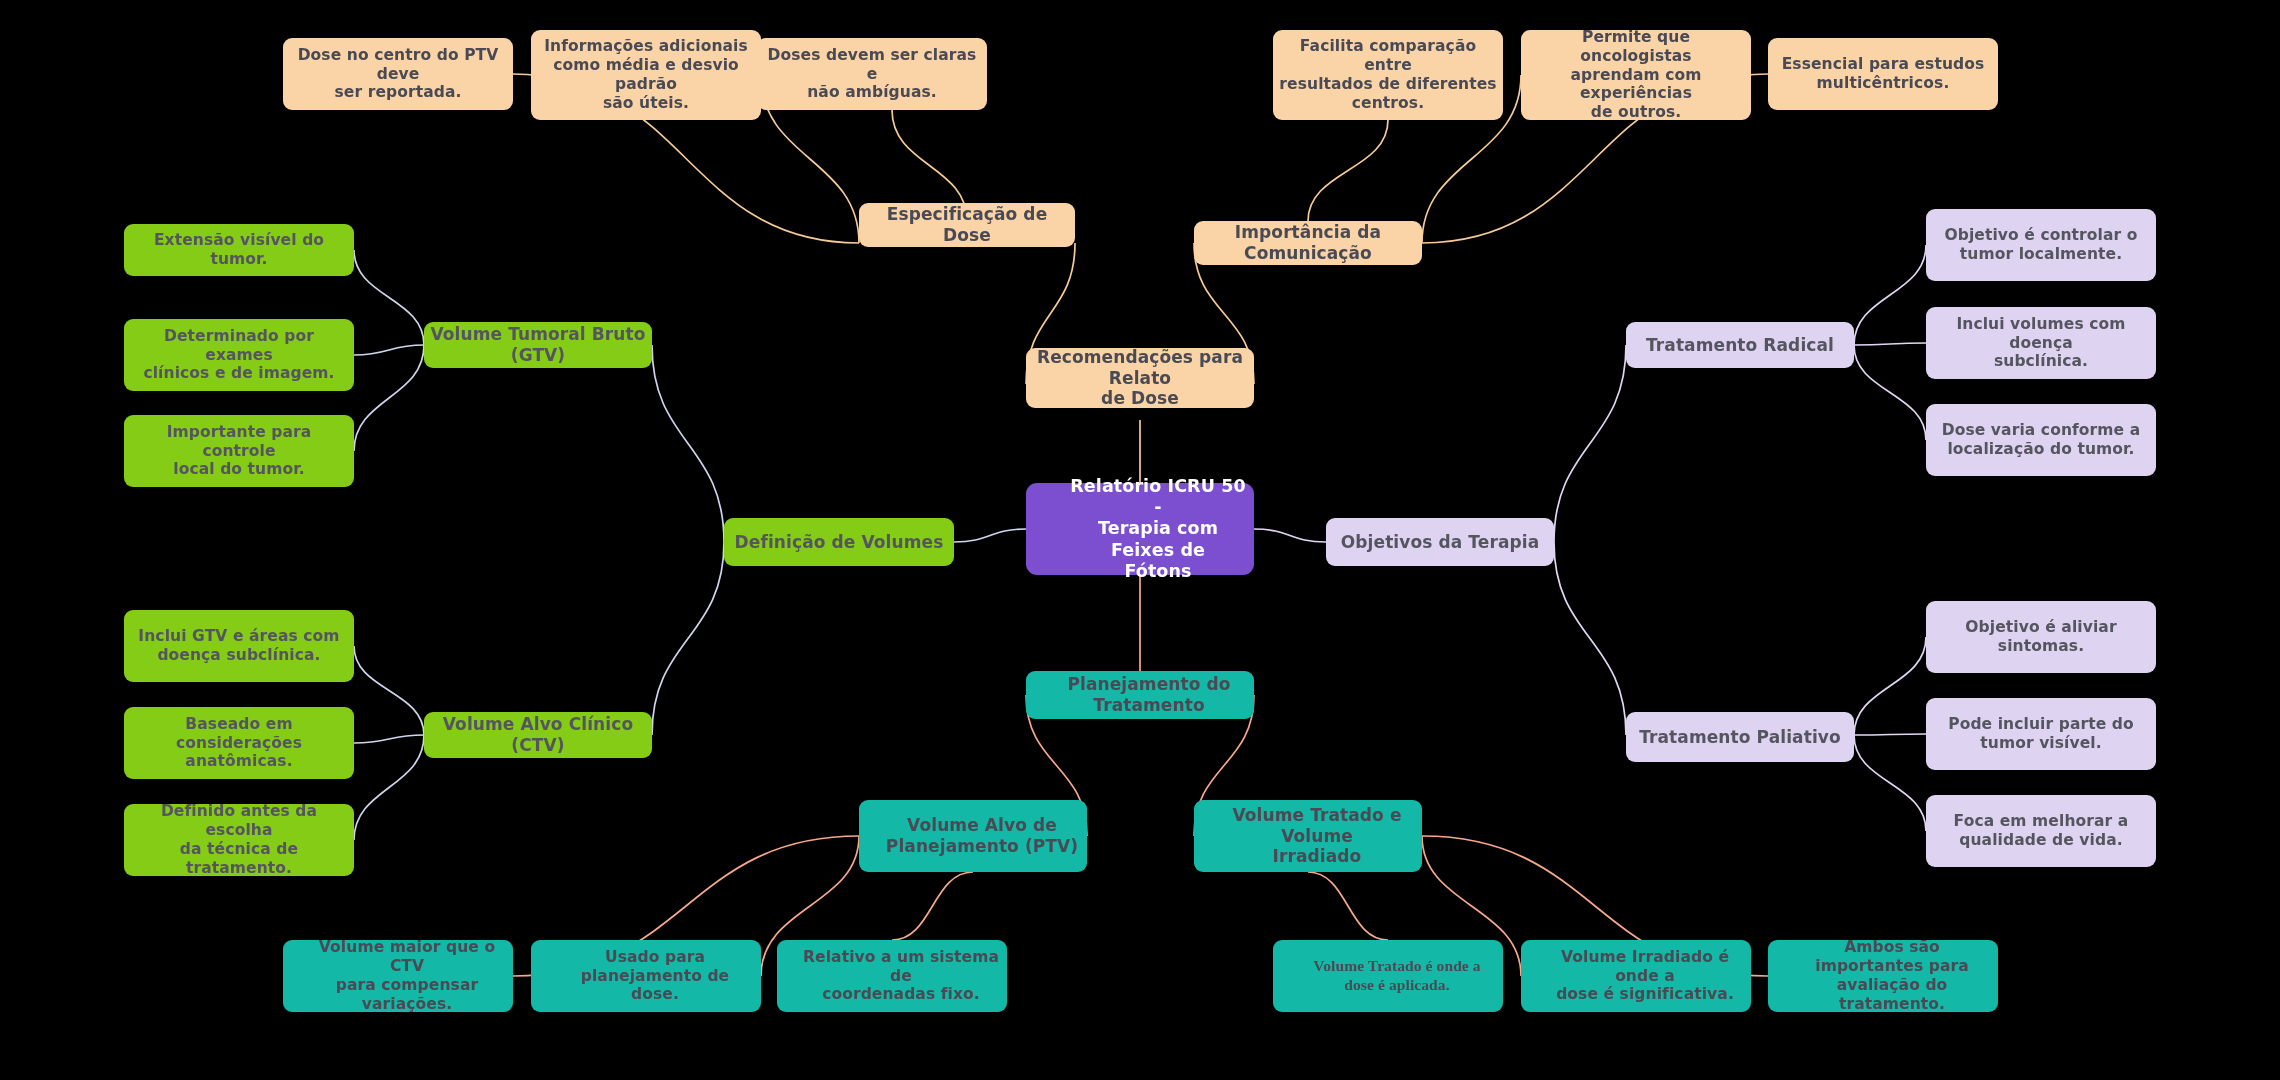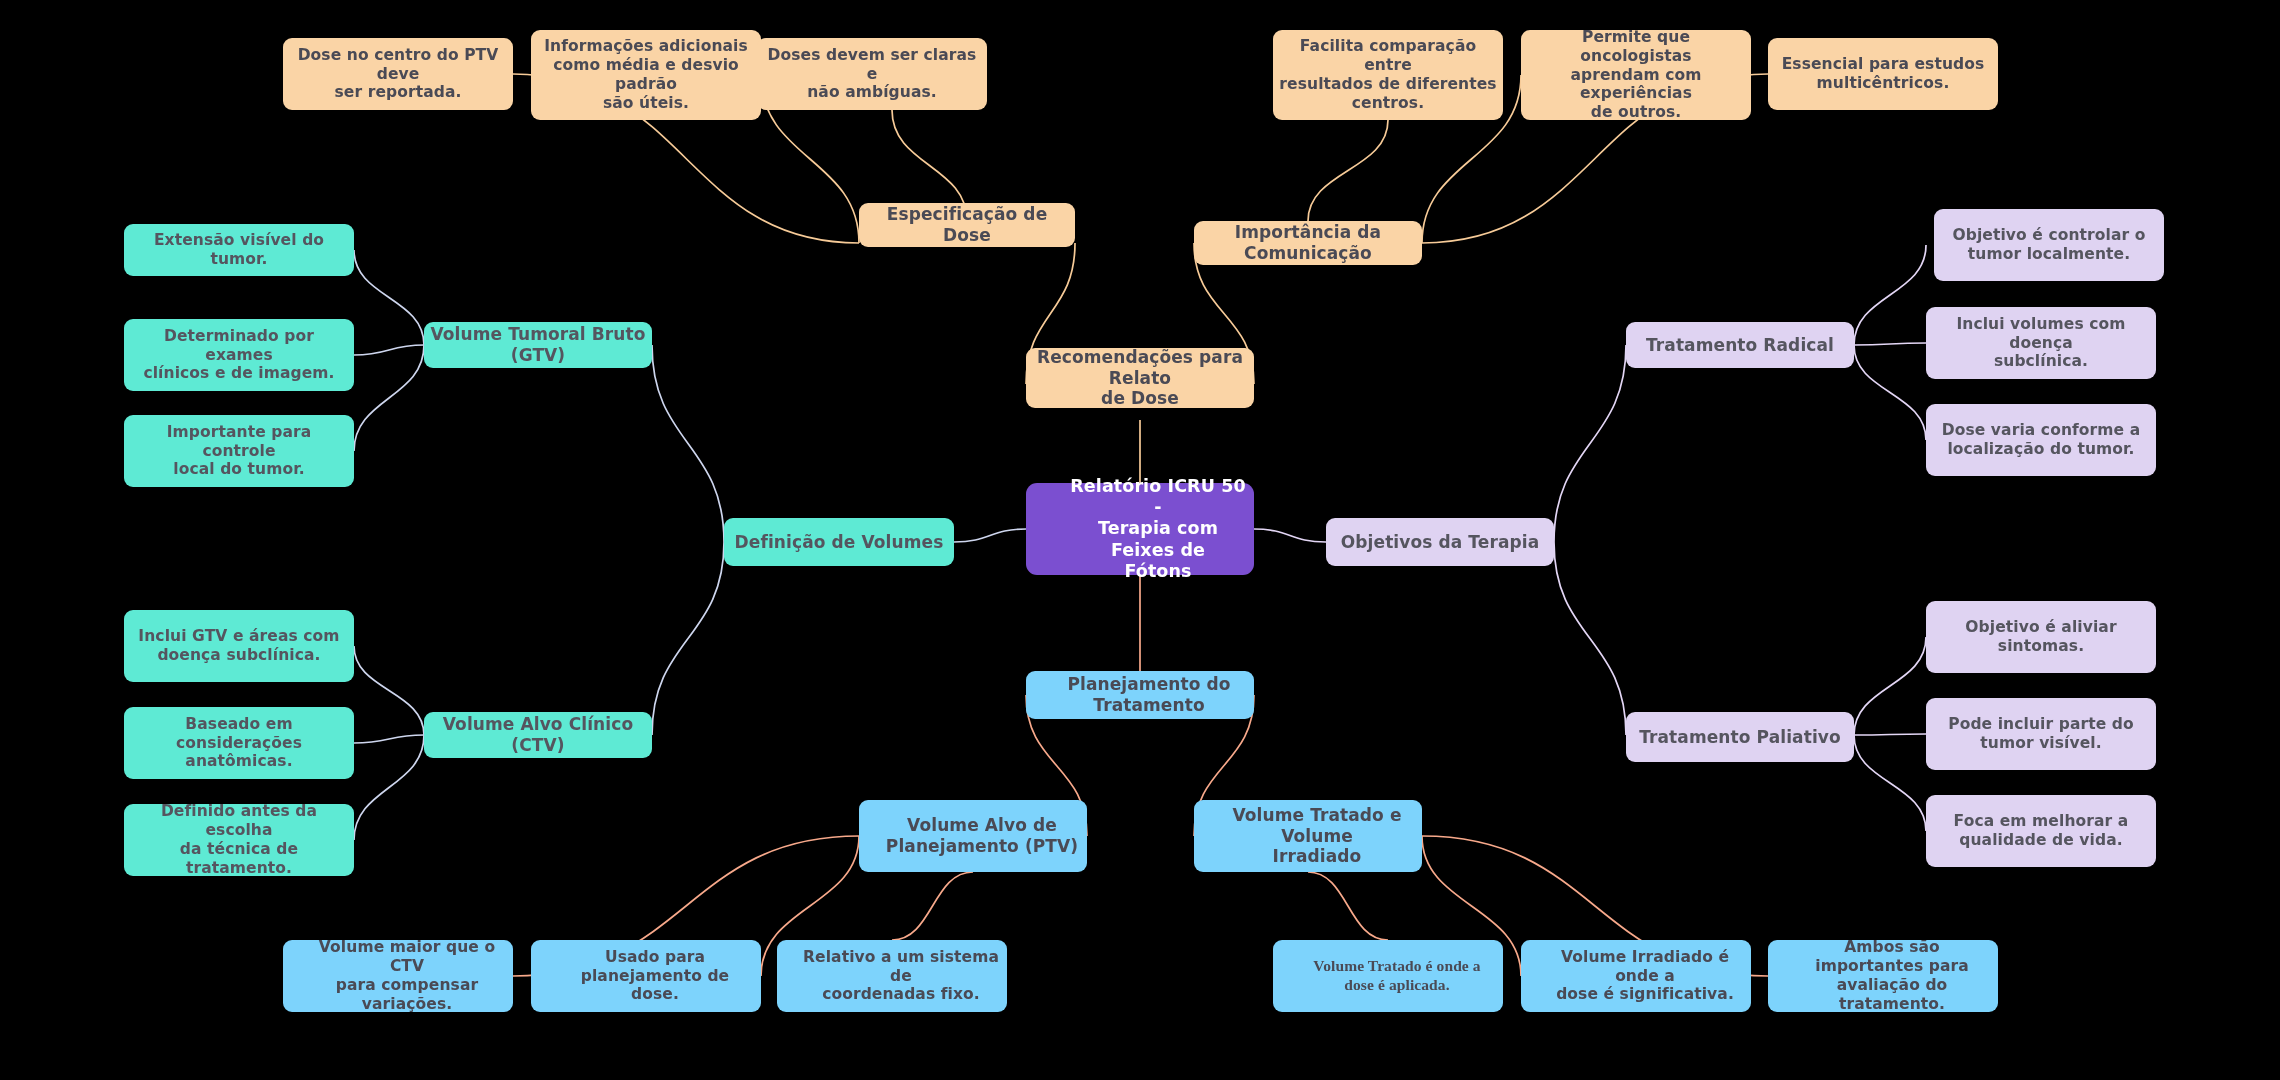--- a/index.html
+++ b/index.html
@@ -37,23 +37,23 @@
     z-index: 5;
   }
   .n-root {
     background: #7B4FD0;
     color: #FFFFFF;
     font-size: 17.5px;
     border-radius: 11px;
     padding-left: 42px;
   }
   .n-orange  { background: #FAD4A6; color: #4A4A55; }
-  .n-blue    { background: #5eead4; color: #55555F; }
+  .n-blue    { background: #84cc16; color: #55555F; }
   .n-violet  { background: #DFD3F2; color: #55555F; }
-  .n-salmon  { background: #7dd3fc; color: #4A4A55; padding-left: 24px; }
+  .n-salmon  { background: #14b8a6; color: #4A4A55; padding-left: 24px; }
   .t-mid  { font-size: 17px; }
   .t-leaf { font-size: 15.5px; }
 </style>
 </head>
 <body>
 
 <div id="canvas">
   <svg id="edges" viewBox="0 0 2280 1080" xmlns="http://www.w3.org/2000/svg">
       <path d="M 1140 483 C 1140 451.5, 1140 451.5, 1140 420" fill="none" stroke="#F7CB98" stroke-width="1.7"></path>
       <path d="M 1026 384 C 1026 313.5, 1075 313.5, 1075 243" fill="none" stroke="#F7CB98" stroke-width="1.7"></path>
@@ -123,21 +123,21 @@
 local do tumor.</div>
     <div class="node n-blue t-mid" style="left: 424px; top: 712px; width: 228px; height: 46px;">Volume Alvo Clínico (CTV)</div>
     <div class="node n-blue t-leaf" style="left: 124px; top: 610px; width: 230px; height: 72px;">Inclui GTV e áreas com
 doença subclínica.</div>
     <div class="node n-blue t-leaf" style="left: 124px; top: 707px; width: 230px; height: 72px;">Baseado em considerações
 anatômicas.</div>
     <div class="node n-blue t-leaf" style="left: 124px; top: 804px; width: 230px; height: 72px;">Definido antes da escolha
 da técnica de tratamento.</div>
     <div class="node n-violet t-mid" style="left: 1326px; top: 518px; width: 228px; height: 48px;">Objetivos da Terapia</div>
     <div class="node n-violet t-mid" style="left: 1626px; top: 322px; width: 228px; height: 46px;">Tratamento Radical</div>
-    <div class="node n-violet t-leaf" style="left: 1926px; top: 209px; width: 230px; height: 72px; margin-left: 8px;">Objetivo é controlar o
+    <div class="node n-violet t-leaf" style="left: 1926px; top: 209px; width: 230px; height: 72px;">Objetivo é controlar o
 tumor localmente.</div>
     <div class="node n-violet t-leaf" style="left: 1926px; top: 307px; width: 230px; height: 72px;">Inclui volumes com doença
 subclínica.</div>
     <div class="node n-violet t-leaf" style="left: 1926px; top: 404px; width: 230px; height: 72px;">Dose varia conforme a
 localização do tumor.</div>
     <div class="node n-violet t-mid" style="left: 1626px; top: 712px; width: 228px; height: 50px;">Tratamento Paliativo</div>
     <div class="node n-violet t-leaf" style="left: 1926px; top: 601px; width: 230px; height: 72px;">Objetivo é aliviar
 sintomas.</div>
     <div class="node n-violet t-leaf" style="left: 1926px; top: 698px; width: 230px; height: 72px;">Pode incluir parte do
 tumor visível.</div>

